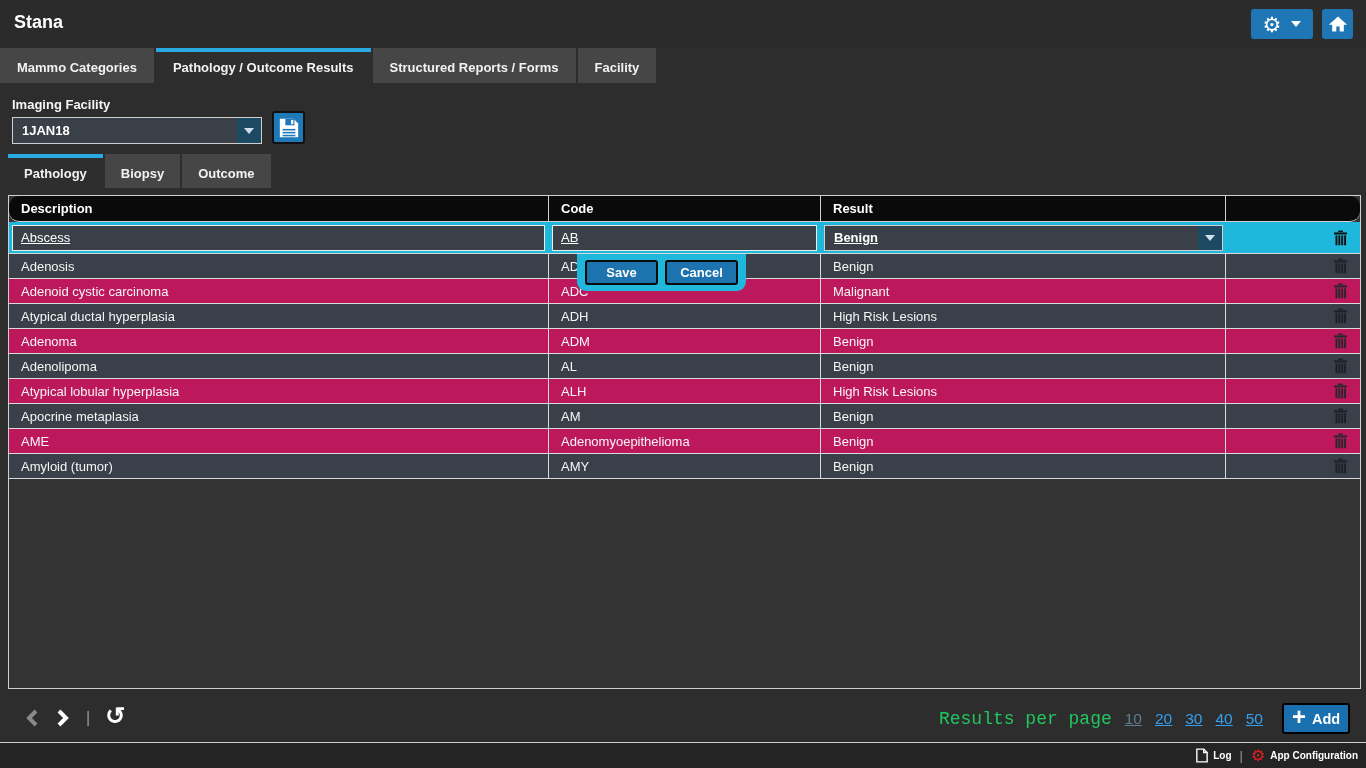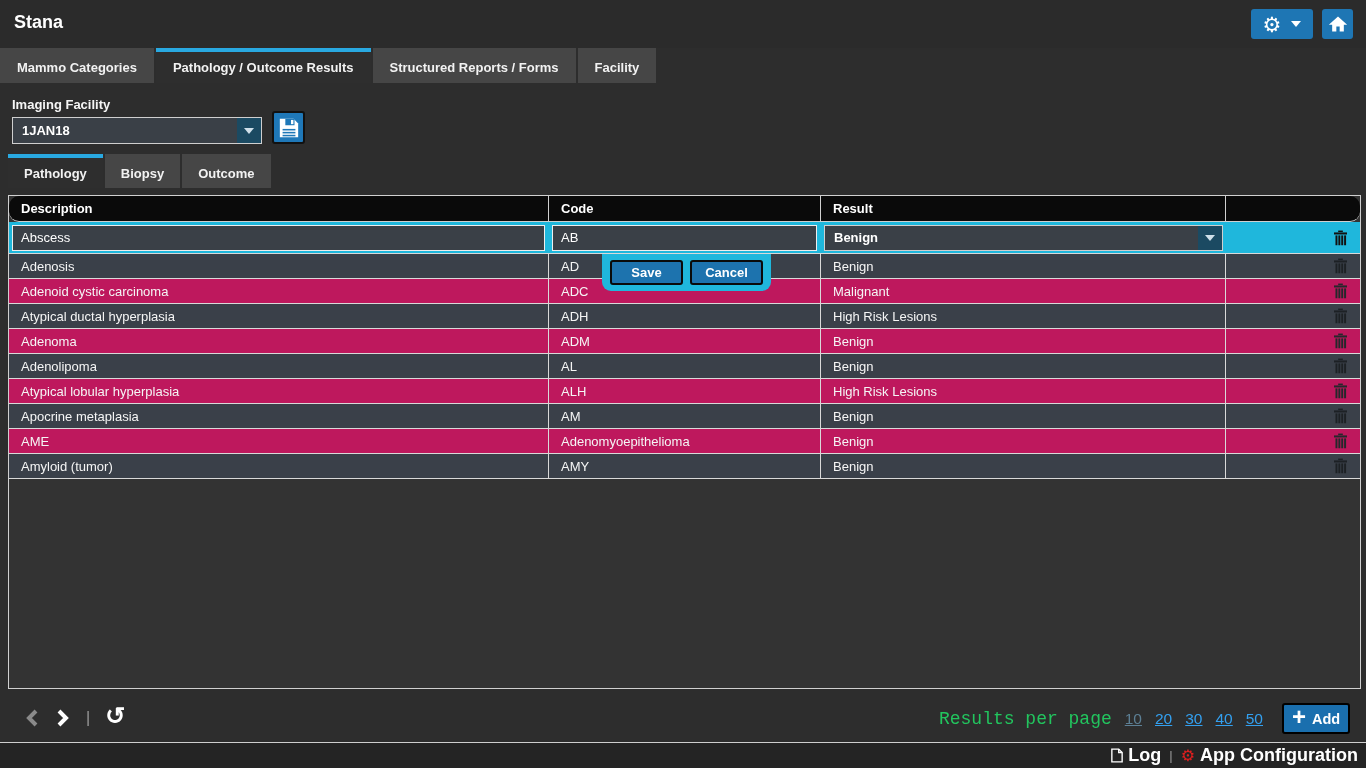--- a/index.html
+++ b/index.html
@@ -48,29 +48,29 @@
            background:#333; border:1px solid #d0d0d0; }
   .trow, .thead { display:grid; grid-template-columns:540px 272px 405px 1fr; }
   .thead { height:26px; background:#0a0a0a; border-bottom:1px solid #d0d0d0;border-radius:10px; }
   .thead .hcell { display:flex; align-items:center; padding-left:12px; font-size:13px; font-weight:bold; color:#fff; border-right:1px solid #d0d0d0; }
   .thead .hcell:last-child { border-right:none; }
   .trow { height:25px; border-bottom:1px solid #d9d9d9; }
   .trow.dark { background:#3a4049; }
   .trow.light { background:#be185d; }
   .trow .cell { display:flex; align-items:center; padding-left:12px; font-size:13px; color:#f5f5f5; border-right:1px solid #d9d9d9; overflow:hidden; white-space:nowrap; }
   .trow .cell.del { border-right:none; justify-content:flex-end; padding-right:13px; }
-  .trow.editing { height:32px; background:#1fb7dc; }
+  .trow.editing { height:32px; background:#1fb7dc;text-decoration:underline; }
   .trow.editing .cell { border-right:none; padding-left:0; }
   .editbox { width:calc(100% - 7px); height:26px; margin-left:3px; background:#3a4047; border:1px solid #eee;
              color:#fff; font-family:"Liberation Sans", sans-serif; font-size:13px; padding-left:8px; outline:none; }
   .result-selbox { width:399px; height:26px; margin-left:3px; }
   .trash { display:flex; cursor:pointer; }
 
   
-  .edit-popup { position:absolute; left:593px; top:58px; width:169px; height:37px; background:#1fb7dc;
+  .edit-popup { position:absolute; left:568px; top:58px; width:169px; height:37px; background:#1fb7dc;
                 border-radius:0 0 9px 9px; z-index:5; display:flex; align-items:flex-start; padding:6px 0 0 8px; gap:7px; }
   .popup-btn { width:73px; height:25px; background:#1d73ae; border:2px solid #0a0a0a; border-radius:3px;
                color:#fff; font-size:13px; font-weight:bold; display:flex; align-items:center; justify-content:center; cursor:pointer; }
 
   
   .pager { position:absolute; left:0; top:698px; width:1366px; height:44px; }
   .pager-left { position:absolute; left:24px; top:8px; display:flex; align-items:center; gap:15px; }
   .nav-chevron { cursor:pointer; display:flex; }
   .pipe { color:#9a9a9a; font-size:16px; }
   .refresh-glyph { font-size:24px; font-weight:bold; color:#fff; cursor:pointer; line-height:1; transform:translateY(-2px); }
@@ -81,21 +81,21 @@
   .add-btn { width:68px; height:31px; background:#1a6fae; border:2px solid #000; border-radius:3px;
              display:flex; align-items:center; justify-content:center; gap:6px; cursor:pointer; margin-left:6px; }
   .add-plus { font-size:24px; font-weight:bold; color:#fff; line-height:1; transform:translateY(-2px); }
   .add-text { font-size:14.5px; font-weight:bold; color:#fff; }
 
   
   .status-sep { position:absolute; left:0; top:742px; width:1366px; height:1px; background:#cfcfcf; }
   .statusbar { position:absolute; left:0; top:743px; width:1366px; height:25px; background:#242424;
                display:flex; align-items:center; justify-content:flex-end; padding-right:8px; gap:8px; }
   .statusbar .sb-item { display:flex; align-items:center; gap:5px; cursor:pointer; }
-  .sb-label { font-size:18px; font-weight:bold; color:#fff; }
+  .sb-label { font-size:10px; font-weight:bold; color:#fff; }
   .sb-pipe { color:#9a9a9a; font-size:13px; }
   .red-gear { font-size:16px; color:#e01f1f; line-height:1; }
 </style>
 </head>
 <body>
 
 <div class="topbar">
   <div class="app-title">Stana</div>
   <div class="topbar-btns">
     <div class="blue-btn settings-btn">

